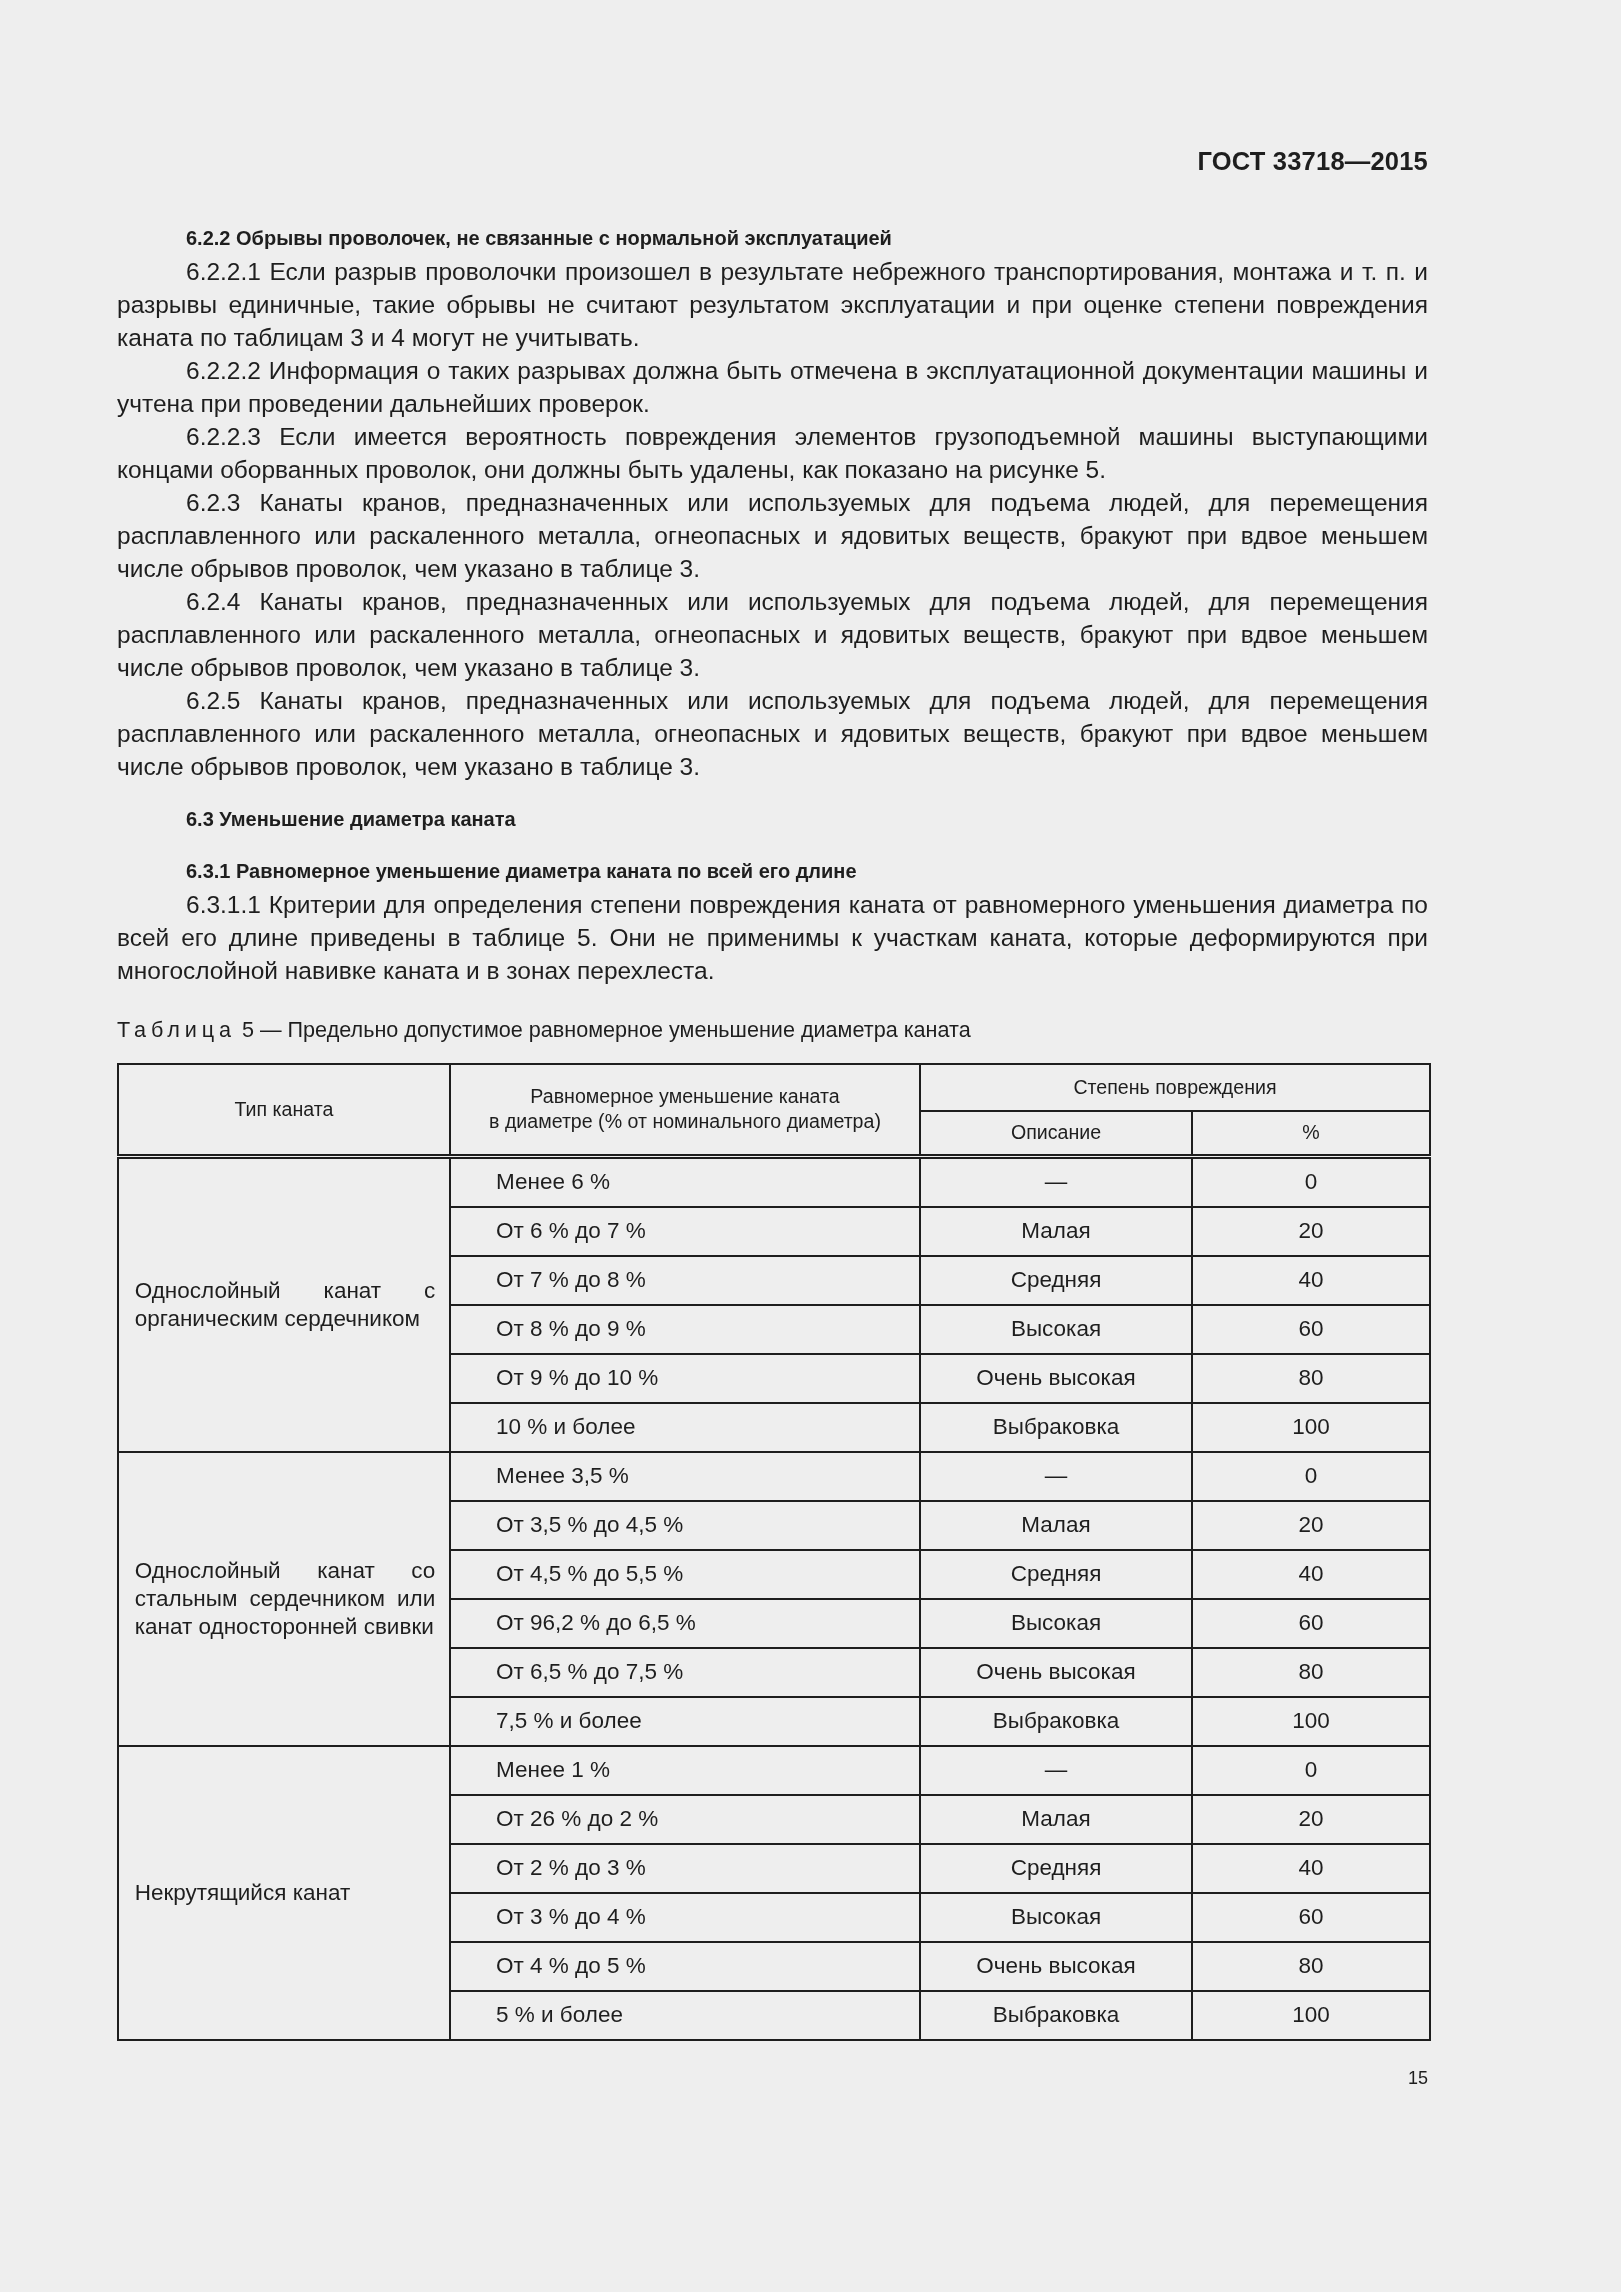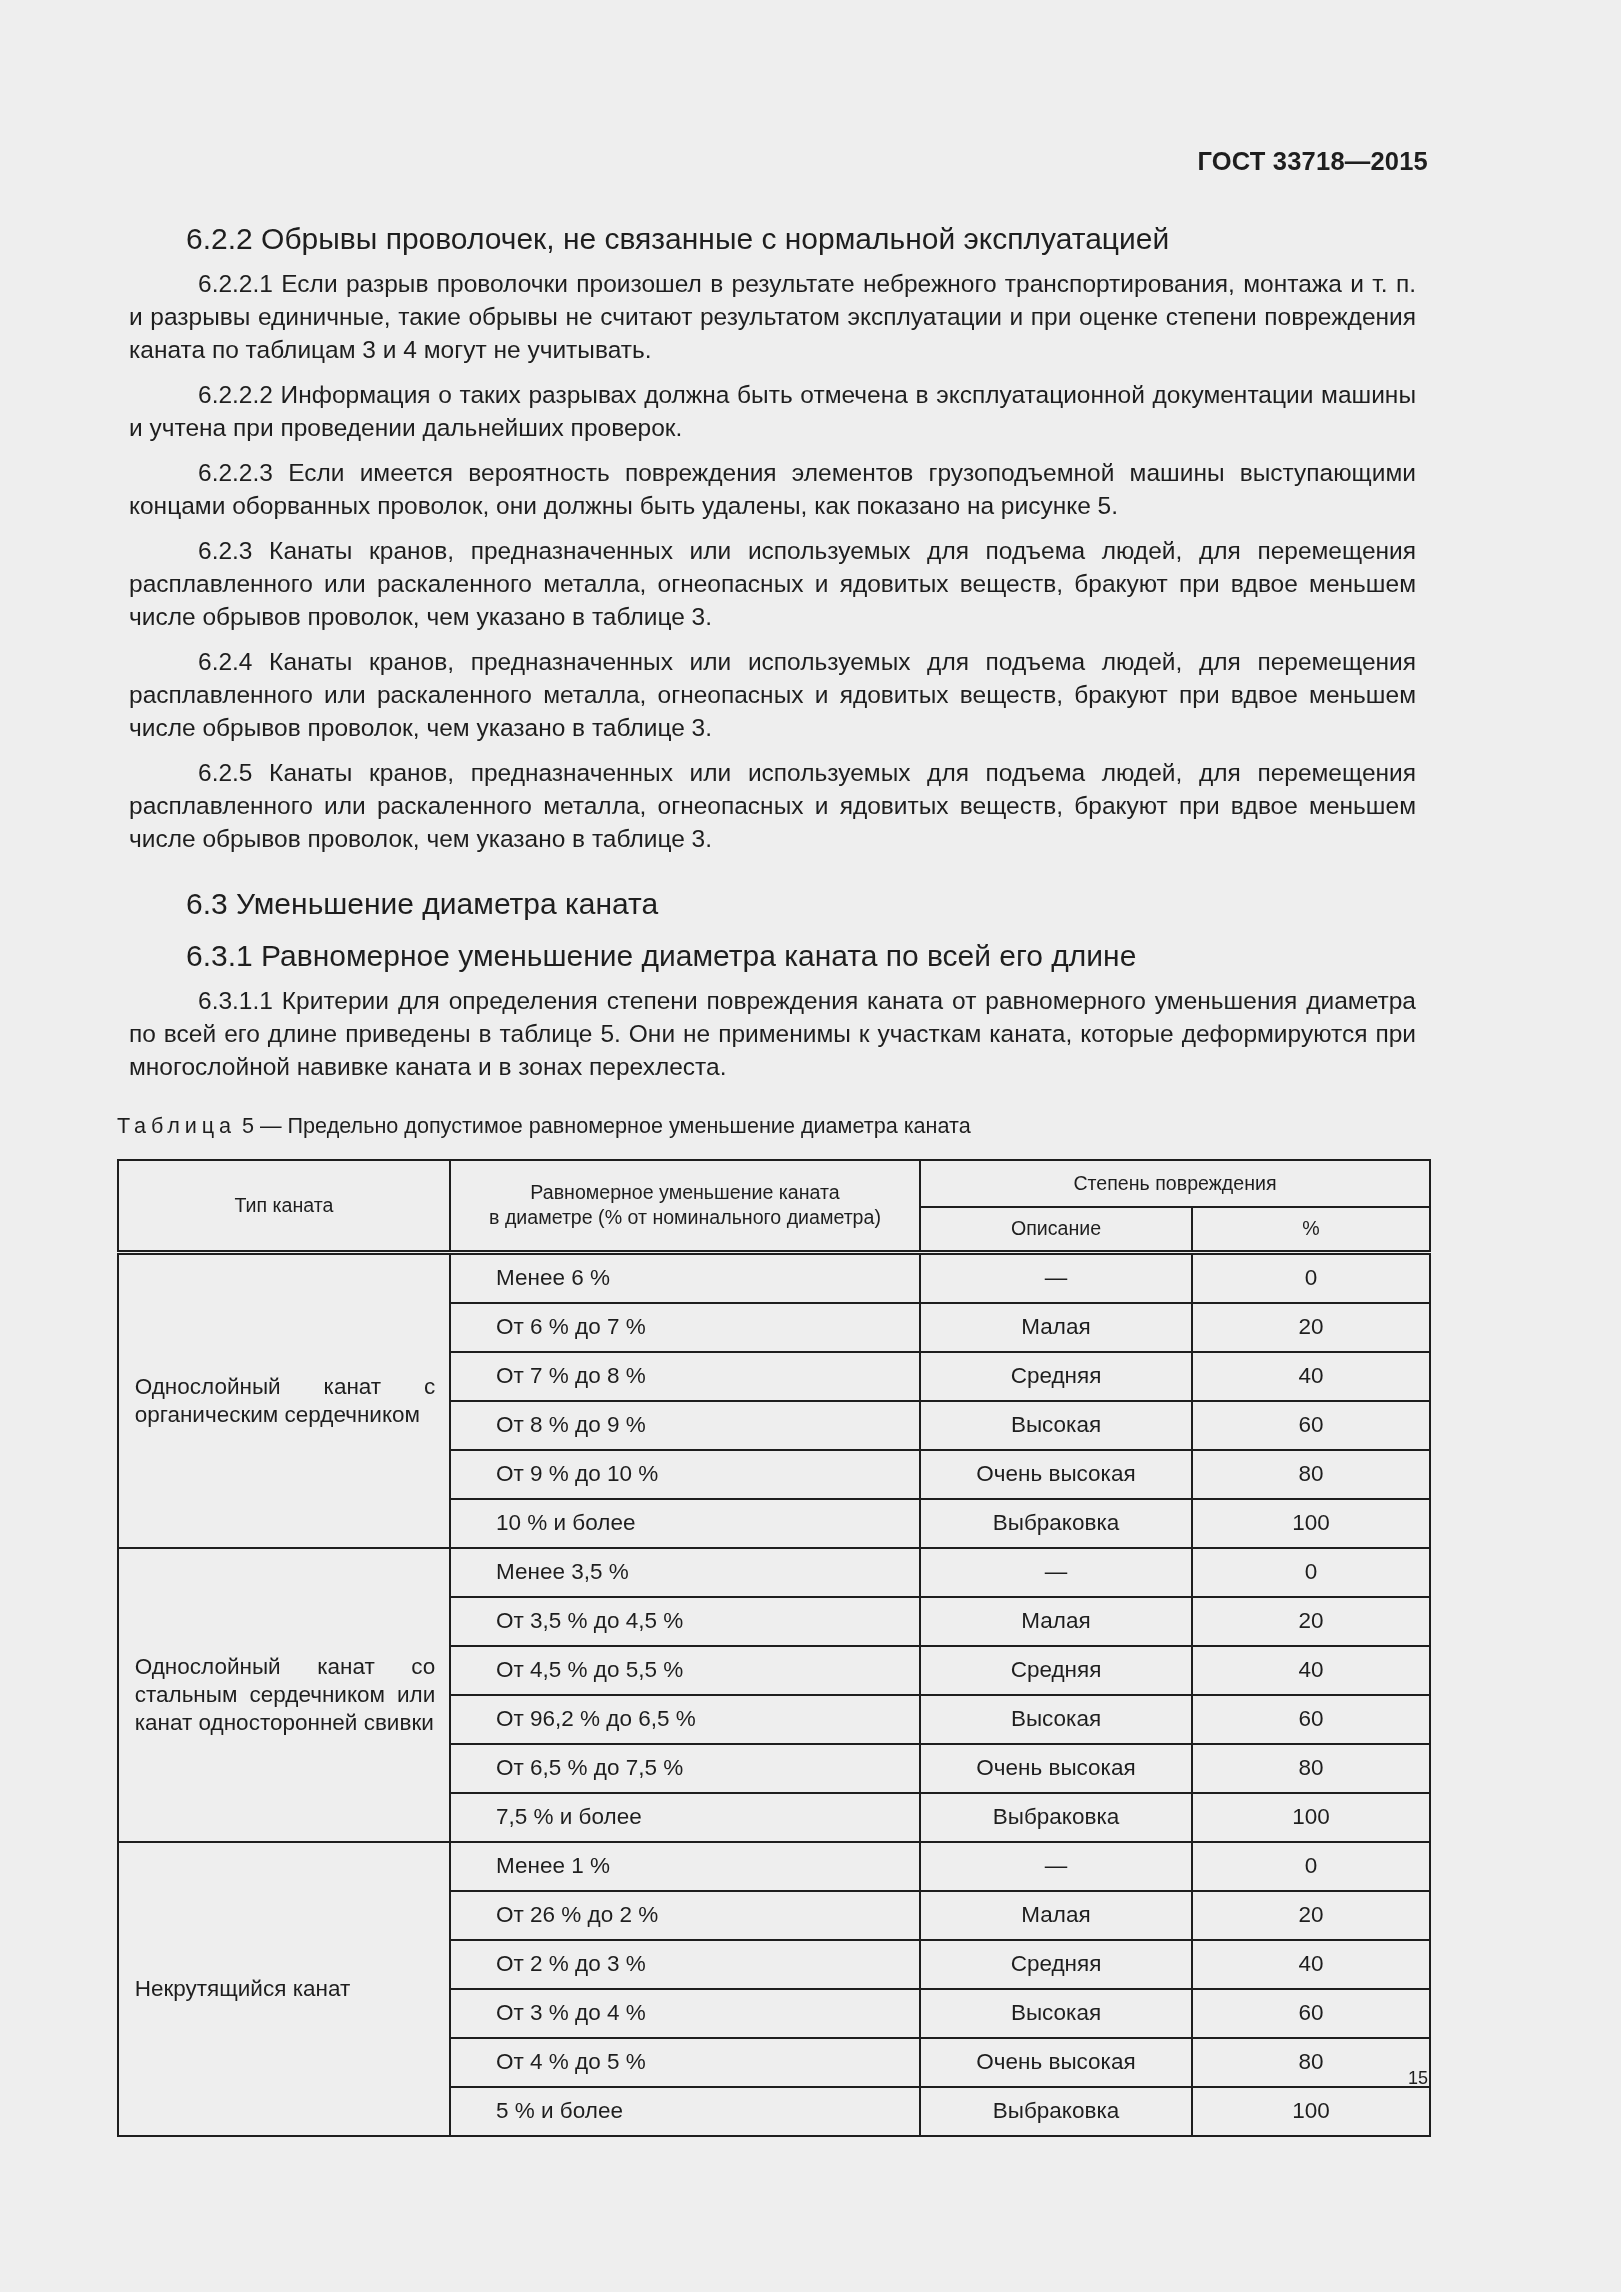--- a/index.html
+++ b/index.html
@@ -13,26 +13,26 @@
   }
   .page-header {
     position: absolute; top: 147px; right: 193px;
     font-weight: bold; font-size: 25.5px; letter-spacing: 0.2px; text-align: right;
   }
   .content {
     position: absolute; left: 117px; top: 222px; width: 1311px;
   }
   .p {
     font-size: 24.5px; line-height: 33px;
-    text-align: justify; margin: 12px;
+    text-align: justify; margin: 0;
     font-stretch: condensed;
   }
   .indent { text-indent: 69px; }
   .h {
-    font-weight: normal; font-size: 30px; line-height: 33px;
+    font-weight: bold; font-size: 20px; line-height: 33px;
     text-indent: 69px; margin: 0;
   }
   .gap { height: 19.6px; }
   .caption {
     font-size: 21.6px; margin: 29px 0 19.6px 0; line-height: 27.4px;
   }
   .caption .spaced { letter-spacing: 4.9px; }
   table.t {
     border-collapse: collapse; width: 1312px;
     font-size: 21.6px; table-layout: fixed;

